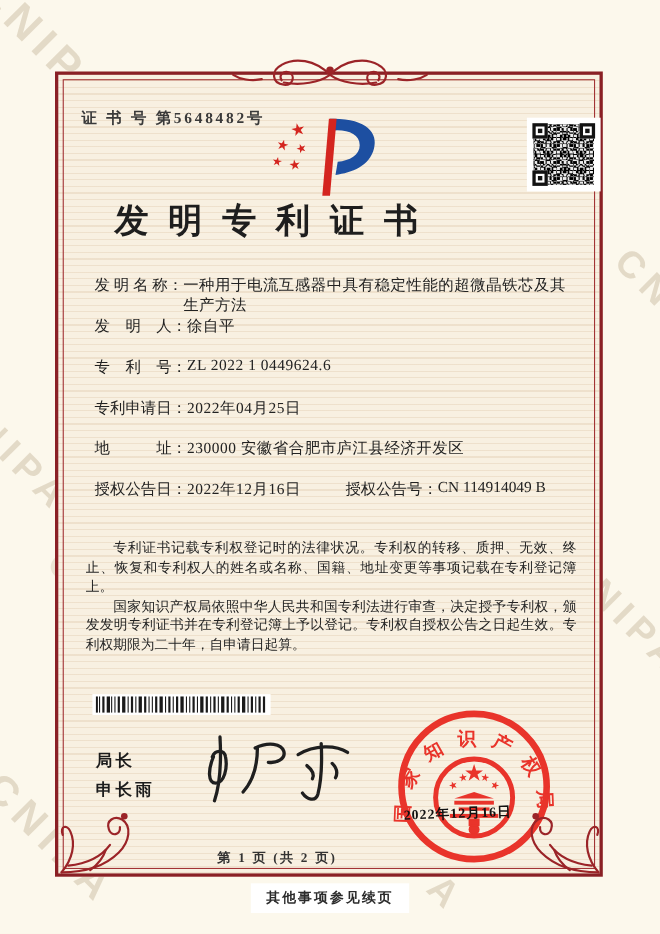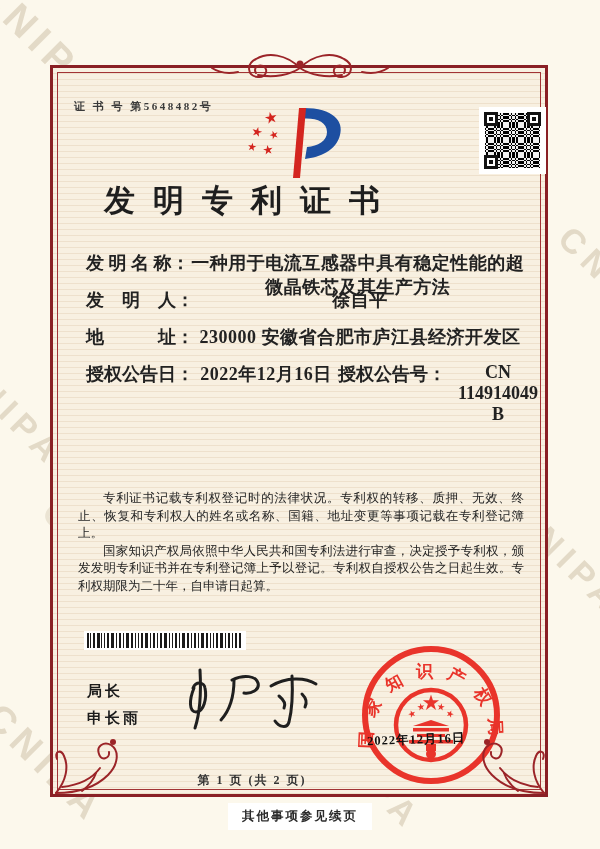--- a/index.html
+++ b/index.html
@@ -39,21 +39,21 @@
     border:1px solid #a23335;
   }
   .ornament{position:absolute;z-index:4;pointer-events:none;}
   .orn-top{left:208px;top:50px;}
   .orn-bl{left:52px;top:733px;}
   .orn-br{left:462px;top:733px;transform:scaleX(-1);}
   
   .content{position:absolute;inset:0;z-index:3;}
   .cert-no{
     position:absolute;left:74px;top:99px;
-    font-size:11px;letter-spacing:2.5px;font-weight:600;color:#3a3a3a;
+    font-size:14px;letter-spacing:2.5px;font-weight:600;color:#3a3a3a;
   }
   .logo{position:absolute;left:243px;top:106px;}
   .qr{
     position:absolute;left:479px;top:107px;width:67px;height:67px;
     background:#ffffff;box-sizing:border-box;
   }
   .qr-noise{
     position:absolute;left:6px;top:6px;right:6px;bottom:6px;
     background:
       repeating-conic-gradient(#121212 0 25%, #ffffff 0 50%) 0 0 / 6px 6px,
@@ -67,26 +67,26 @@
   .qr-finder::after{
     content:"";position:absolute;left:2px;top:2px;width:4px;height:4px;background:#121212;
   }
   .qr-tl{left:5px;top:5px;} .qr-tr{right:5px;top:5px;} .qr-bl{left:5px;bottom:5px;}
   .title{
     position:absolute;left:0;top:180px;width:484px;text-align:center;
     font-size:31px;font-weight:700;letter-spacing:18px;padding-left:18px;
     box-sizing:border-box;color:#1e1e1e;
   }
   .fields{position:absolute;left:86px;top:251px;width:440px;}
-  .frow{display:flex;align-items:flex-start;height:37px;font-size:18px;font-weight:700;color:#222;text-align:center;}
+  .frow{display:flex;align-items:flex-start;height:37px;font-size:14px;font-weight:400;color:#222;}
   .flabel{flex:0 0 78px;white-space:nowrap;}
   .fvalue{flex:1;letter-spacing:0.5px;}
   .fvalue-narrow{flex:0 0 144px;}
   .flabel2{flex:0 0 80px;white-space:nowrap;}
-  .fvalue2{flex:1;margin-left:12px;}
+  .fvalue2{flex:1;}
   .paras{
     position:absolute;left:78px;top:490px;width:446px;
     font-size:12.5px;line-height:17.5px;text-align:justify;color:#242424;
     font-weight:500;
   }
   .paras p{margin:0;text-indent:2em;}
   .barcode{
     position:absolute;left:84px;top:631px;background:#ffffff;padding:2px 3px;line-height:0;
   }
   .sig-block{
@@ -187,20 +187,28 @@
   <div class="title">发明专利证书</div>
 
   <div class="fields">
     <div class="frow">
       <span class="flabel">发 明 名 称：</span>
       <span class="fvalue">一种用于电流互感器中具有稳定性能的超微晶铁芯及其生产方法</span>
     </div>
     <div class="frow">
       <span class="flabel">发　明　人：</span>
       <span class="fvalue">徐自平</span>
+    </div>
+    <div class="frow">
+      <span class="flabel">专　利　号：</span>
+      <span class="fvalue">ZL 2022 1 0449624.6</span>
+    </div>
+    <div class="frow">
+      <span class="flabel">专利申请日：</span>
+      <span class="fvalue">2022年04月25日</span>
     </div>
     <div class="frow">
       <span class="flabel">地　　　址：</span>
       <span class="fvalue">230000 安徽省合肥市庐江县经济开发区</span>
     </div>
     <div class="frow">
       <span class="flabel">授权公告日：</span>
       <span class="fvalue fvalue-narrow">2022年12月16日</span>
       <span class="flabel2">授权公告号：</span>
       <span class="fvalue2">CN 114914049 B</span>

